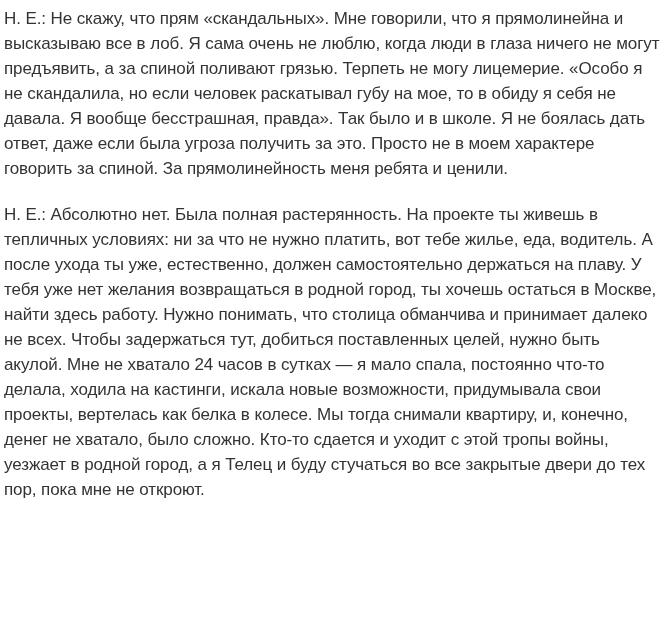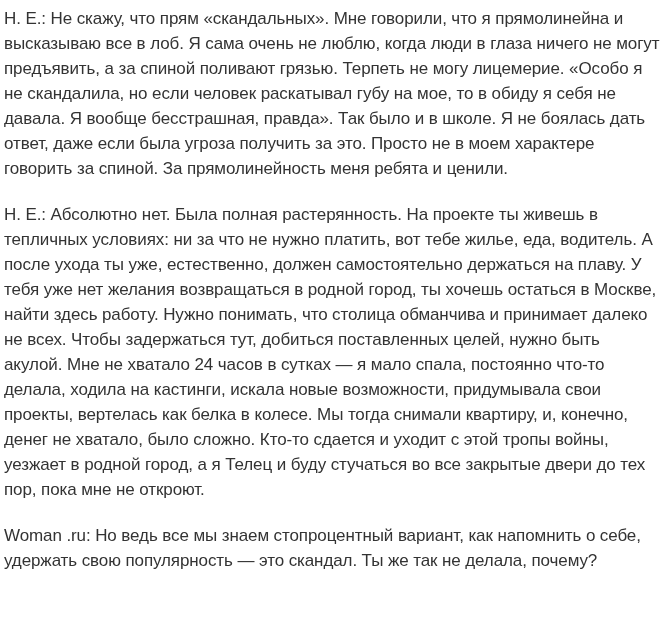--- a/index.html
+++ b/index.html
@@ -40,17 +40,14 @@
 
   <p>
     <span class="speaker">Н. Е.:</span><span> Не скажу, что прям «скандальных». Мне говорили, что я прямолинейна и высказываю все в лоб. Я сама очень не люблю, когда люди в глаза ничего не могут предъявить, а за спиной поливают грязью. Терпеть не могу лицемерие. «Особо я не скандалила, но если человек раскатывал губу на мое, то в обиду я себя не давала. Я вообще бесстрашная, правда». Так было и в школе. Я не боялась дать ответ, даже если была угроза получить за это. Просто не в моем характере говорить за спиной. За прямолинейность меня ребята и ценили.</span>
   </p>
 
 
   <p>
     <span class="speaker">Н. Е.:</span><span> Абсолютно нет. Была полная растерянность. На проекте ты живешь в тепличных условиях: ни за что не нужно платить, вот тебе жилье, еда, водитель. А после ухода ты уже, естественно, должен самостоятельно держаться на плаву. У тебя уже нет желания возвращаться в родной город, ты хочешь остаться в Москве, найти здесь работу. Нужно понимать, что столица обманчива и принимает далеко не всех. Чтобы задержаться тут, добиться поставленных целей, нужно быть акулой. Мне не хватало 24 часов в сутках — я мало спала, постоянно что-то делала, ходила на кастинги, искала новые возможности, придумывала свои проекты, вертелась как белка в колесе. Мы тогда снимали квартиру, и, конечно, денег не хватало, было сложно. Кто-то сдается и уходит с этой тропы войны, уезжает в родной город, а я Телец и буду стучаться во все закрытые двери до тех пор, пока мне не откроют.</span>
   </p>
 
-  <p>
-    <span class="speaker">Woman .ru:</span><span> Но ведь все мы знаем стопроцентный вариант, как напомнить о себе, удержать свою популярность — это скандал. Ты же так не делала, почему?</span>
-  </p>
 
 </div>
 
 </body></html>

